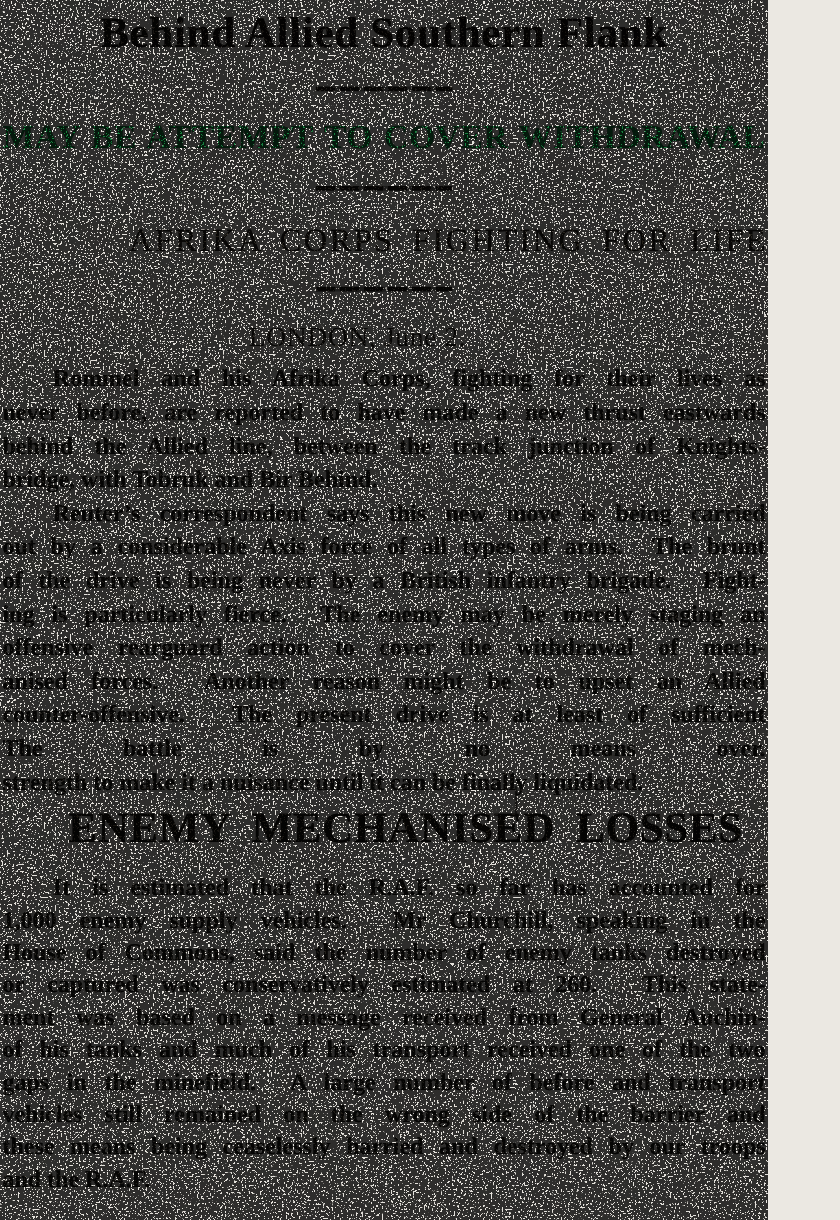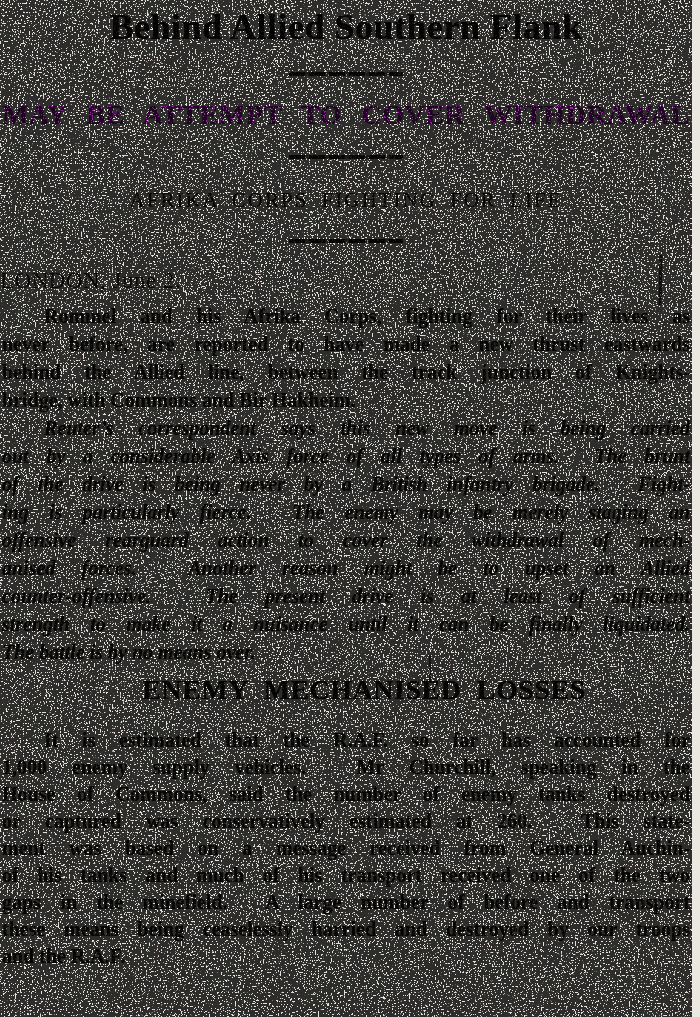--- a/index.html
+++ b/index.html
@@ -3,21 +3,21 @@
 <meta charset="utf-8">
 <style>
   html, body { margin: 0; padding: 0; }
   body {
     width: 700px; height: 1017px;
     background: #ebe8e2;
     font-family: "Liberation Serif", "DejaVu Serif", serif;
     color: #1b1814;
     overflow: hidden;
   }
-  .page { position: relative; width: 692px; height: 1017px; overflow: hidden; }
+  .page { position: relative; width: 640px; height: 1017px; overflow: hidden; }
 
   h1, h2, h3, p, div { margin: 0; padding: 0; }
 
   .headline {
     padding-top: 5px;
     text-align: center;
     font-size: 36px; line-height: 44px; font-weight: bold;
     letter-spacing: 0.5px;
     color: #14110e;
     text-shadow: 0 0 0.6px rgba(20,17,14,0.9);
@@ -36,67 +36,67 @@
   .rule-3 { margin-top: 24px; }
 
   .subheadline {
     margin-top: 22px;
     padding: 0 2px;
     font-size: 28px; line-height: 34px; font-weight: bold;
     letter-spacing: 0.5px;
     text-align: justify;
     text-align-last: justify;
     white-space: nowrap;
-    color: #a21caf;
+    color: #15803d;
     text-shadow: 0 0 0.5px rgba(22,19,16,0.85);
   }
 
   .crosshead {
     margin-top: 26px;
-    text-align: center;
-    font-size: 21px; line-height: 30px; font-weight: normal;
+    text-align: right;
+    font-size: 27px; line-height: 30px; font-weight: normal;
     letter-spacing: 2px;
     word-spacing: 6px;
     color: #242019;
     text-shadow: 0 0 0.5px rgba(36,32,25,0.8);
   }
 
   .dateline {
     margin-top: 24px;
     padding-right: 44px;
-    text-align: left;
+    text-align: center;
     font-size: 23px; line-height: 27px;
     color: #26221c;
     letter-spacing: 0.5px;
   }
 
   .para {
     padding: 0 2px 0 2px;
     text-shadow: 0 0 0.55px rgba(27,24,20,0.9);
     font-weight: bold;
   }
   .para .line {
     white-space: pre-wrap;
     text-align: justify;
     text-align-last: justify;
     overflow: hidden;
   }
   .para .line:first-child { text-indent: 42px; }
   .para .line:last-child { text-align-last: left; }
   .para-1 { margin-top: 8px; font-size: 20px; }
   .para-1 .line { line-height: 28px; height: 28px; }
-  .para-2 { font-size: 20px; font-style: italic; }
+  .para-2 { font-size: 20px; }
   .para-2 .line { line-height: 28px; height: 28px; }
   .para-3 { margin-top: 22px; font-size: 20px; }
   .para-3 .line { line-height: 27px; height: 27px; }
 
   .section-heading {
     margin-top: 9px;
     text-align: center;
-    font-size: 28px; line-height: 30px; font-weight: bold;
+    font-size: 36px; line-height: 30px; font-weight: bold;
     letter-spacing: 0.5px;
     word-spacing: 8px;
     color: #16130f;
     text-shadow: 0 0 0.6px rgba(22,19,15,0.9);
     padding-left: 36px;
   }
 
   .artifact {
     position: absolute;
     background: #221f1a;
@@ -126,45 +126,46 @@
   <h3 class="crosshead">AFRIKA CORPS FIGHTING FOR LIFE</h3>
 
   <div class="rule rule-3"></div>
 
   <div class="dateline">LONDON, June 2.</div>
 
   <div class="para para-1">
       <div class="line">Rommel and his Afrika Corps, fighting for their lives as</div>
       <div class="line">never before, are reported to have made a new thrust eastwards</div>
       <div class="line">behind the Allied line, between the track junction of Knights-</div>
-      <div class="line">bridge, with Commons and Bir Hakheim.</div>
+      <div class="line">bridge, with Tobruk and Bir Behind.</div>
     </div>
 
   <div class="para para-2">
       <div class="line">Reuter’s correspondent says this new move is being carried</div>
       <div class="line">out by a considerable Axis force of all types of arms.  The brunt</div>
       <div class="line">of the drive is being never by a British infantry brigade.  Fight-</div>
       <div class="line">ing is particularly fierce.  The enemy may be merely staging an</div>
       <div class="line">offensive rearguard action to cover the withdrawal of mech-</div>
       <div class="line">anised forces.  Another reason might be to upset an Allied</div>
       <div class="line">counter-offensive.  The present drive is at least of sufficient</div>
+      <div class="line">The battle is by no means over.</div>
       <div class="line">strength to make it a nuisance until it can be finally liquidated.</div>
-      <div class="line">The battle is by no means over.</div>
     </div>
 
   <h3 class="section-heading">ENEMY MECHANISED LOSSES</h3>
 
   <div class="para para-3">
       <div class="line">It is estimated that the R.A.F. so far has accounted for</div>
       <div class="line">1,000 enemy supply vehicles.  Mr Churchill, speaking in the</div>
       <div class="line">House of Commons, said the number of enemy tanks destroyed</div>
       <div class="line">or captured was conservatively estimated at 260.  This state-</div>
       <div class="line">ment was based on a message received from General Auchin-</div>
       <div class="line">of his tanks and much of his transport received one of the two</div>
       <div class="line">gaps in the minefield.  A large number of before and transport</div>
+      <div class="line">vehicles still remained on the wrong side of the barrier and</div>
       <div class="line">these means being ceaselessly harried and destroyed by our troops</div>
       <div class="line">and the R.A.F.</div>
     </div>
 
   <div class="artifact artifact-1"></div>
   <div class="artifact artifact-2"></div>
 
   <svg class="noise" width="700" height="1017" xmlns="http://www.w3.org/2000/svg" aria-hidden="true">
     <defs>
       <filter id="mottle" x="0" y="0" width="100%" height="100%">

